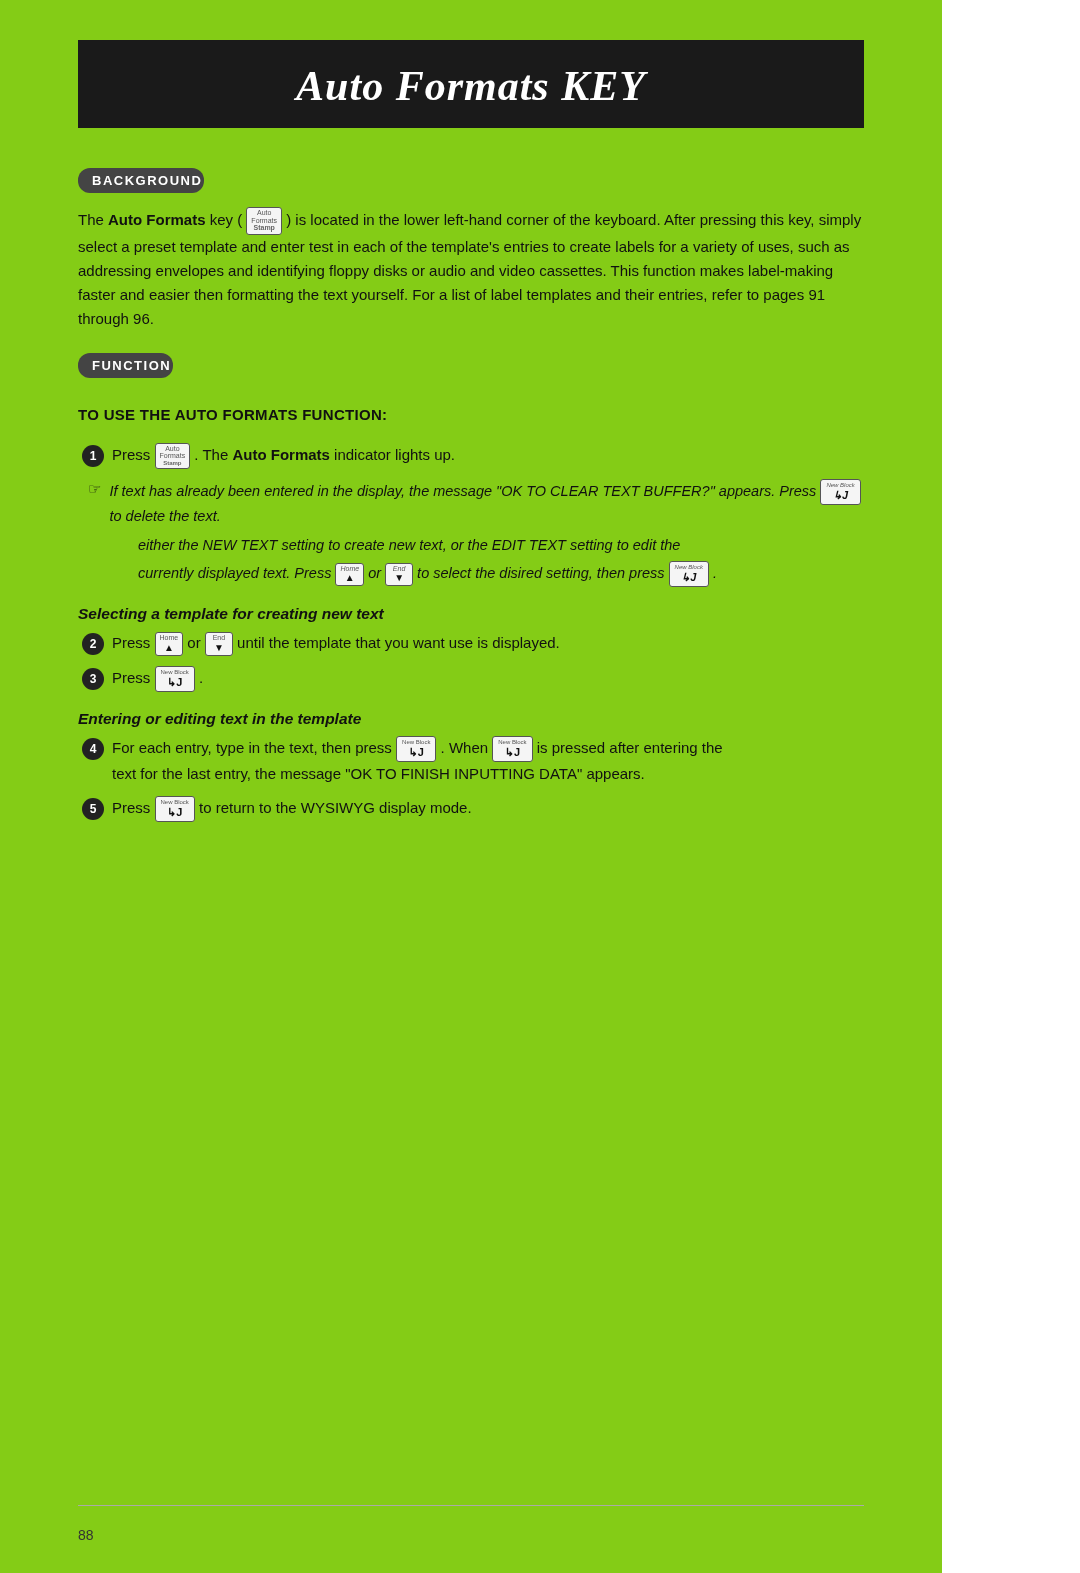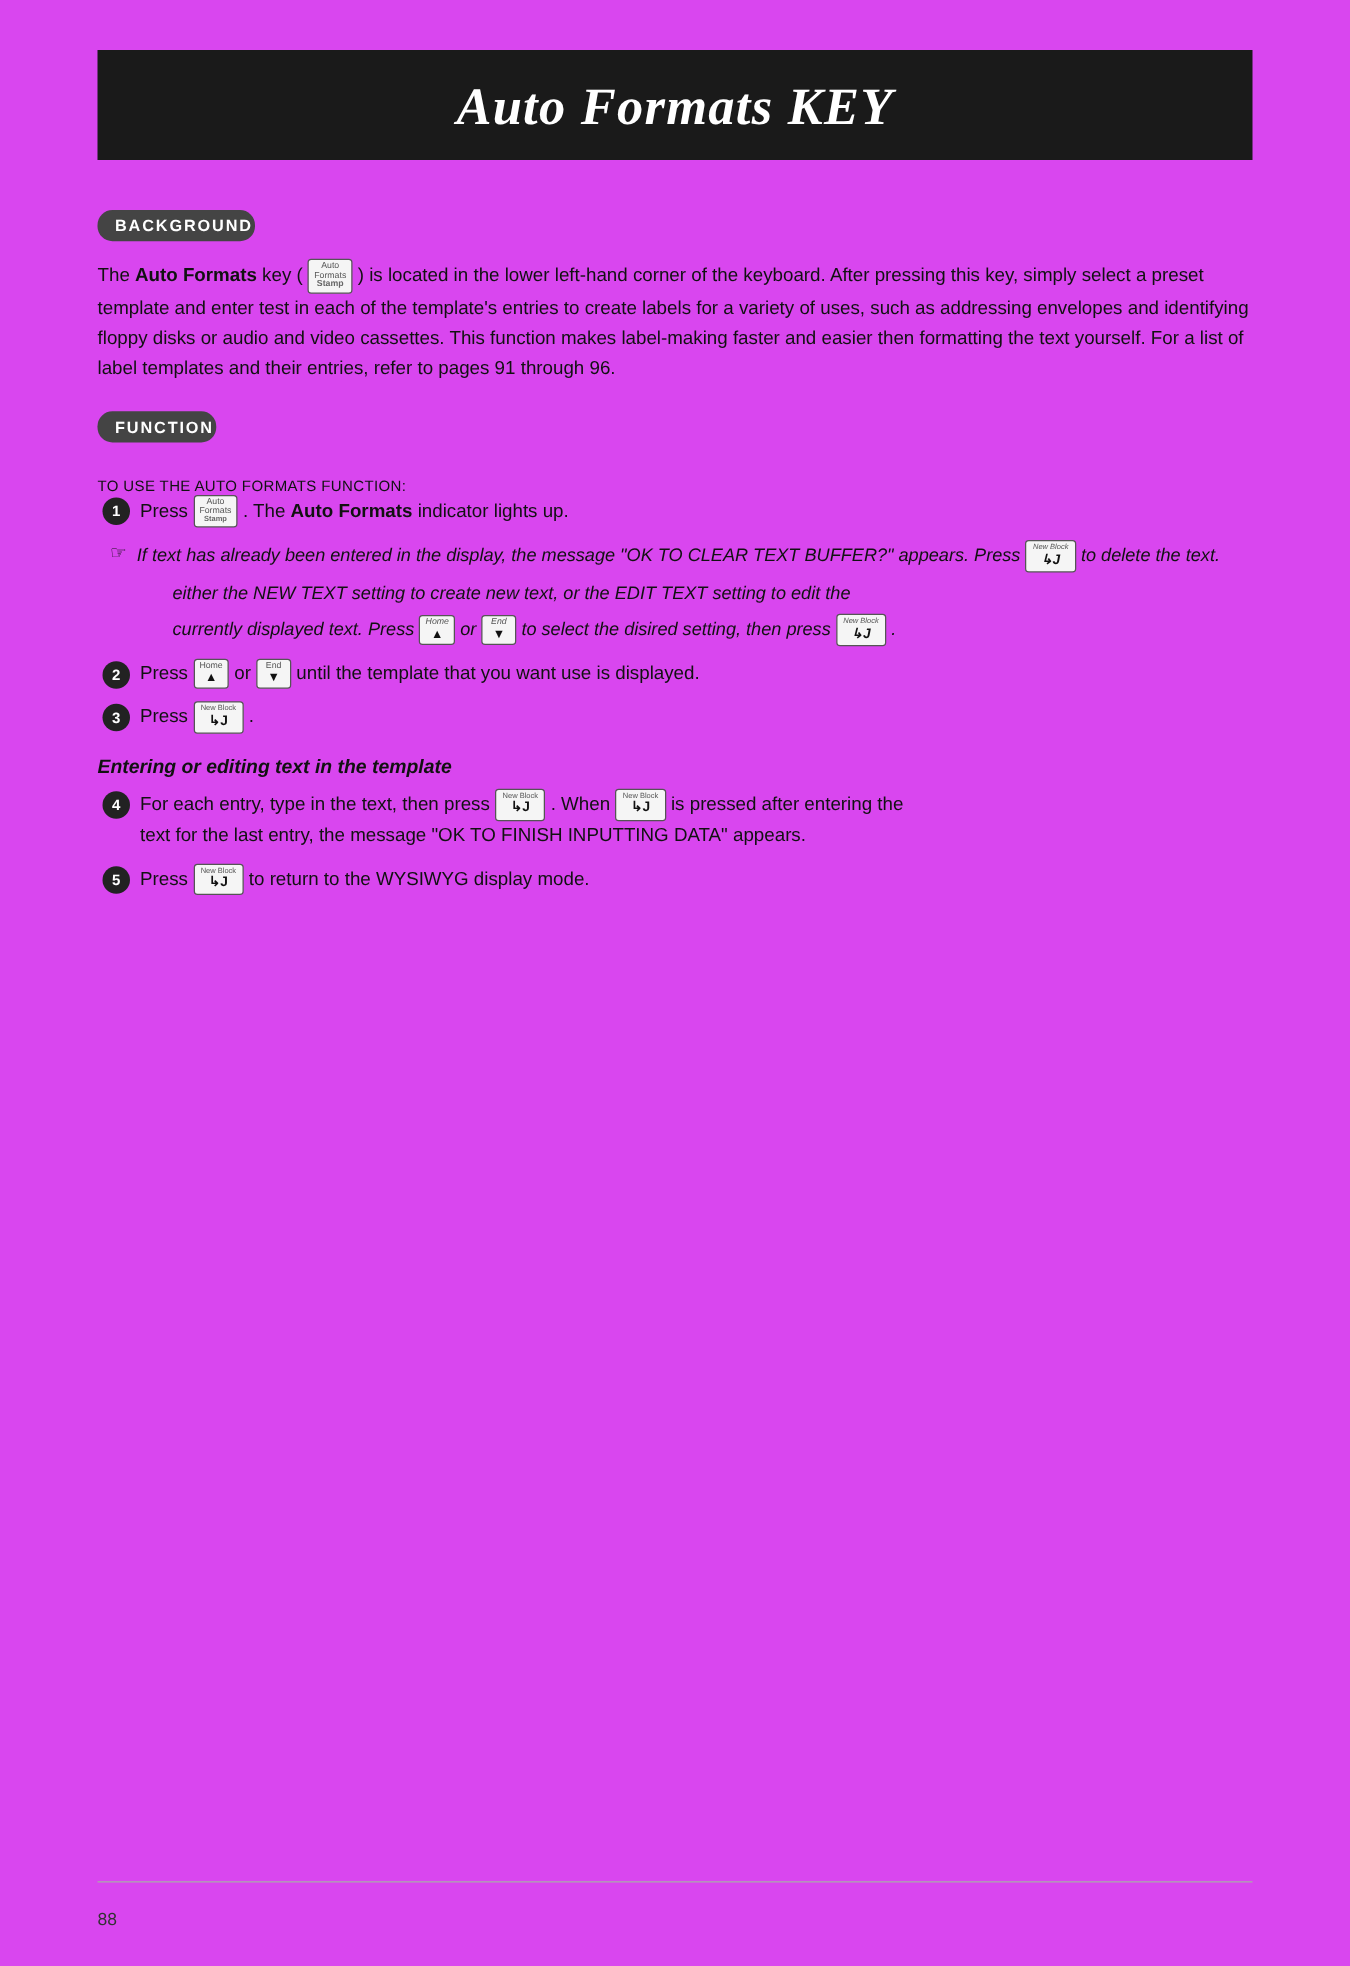--- a/index.html
+++ b/index.html
@@ -8,23 +8,23 @@
       font-family: Arial, Helvetica, sans-serif;
       font-size: 15px;
       color: #111;
       width: 1080px;
       min-height: 1573px;
       padding: 0;
       position: relative;
     }
 
     .page {
-      width: 1080px;
+      width: 942px;
       min-height: 1573px;
-      background: #d946ef;
+      background: #84cc16;
       padding: 40px 78px 60px 78px;
       position: relative;
     }
 
     
     .title-block {
       background: #1a1a1a;
       text-align: center;
       padding: 22px 20px 18px 20px;
       margin-bottom: 36px;
@@ -59,23 +59,23 @@
       color: #111;
       margin-bottom: 10px;
     }
 
     .section-block {
       margin-bottom: 18px;
     }
 
     
     .sub-heading {
-      font-size: 12px;
-      font-weight: normal;
-      margin-bottom: 0;
+      font-size: 15px;
+      font-weight: bold;
+      margin-bottom: 20px;
       margin-top: 14px;
       letter-spacing: 0.3px;
     }
 
     
     .italic-heading {
       font-size: 15.5px;
       font-weight: bold;
       font-style: italic;
       margin-top: 18px;
@@ -291,20 +291,21 @@
         to select the disired setting, then press
         <span class="key-enter">
           <span class="key-top" style="font-size:6px;">New Block</span>
           <span class="key-bottom">↳J</span>
         </span>
         .
       </p>
     </div>
 
     
+    <div class="italic-heading">Selecting a template for creating new text</div>
 
     
     <div class="step">
       <span class="step-num">2</span>
       <span class="step-content">
         Press
         <span class="key-icon">
           <span class="key-top-label">Home</span>
           <span class="key-main-label">▲</span>
         </span>

